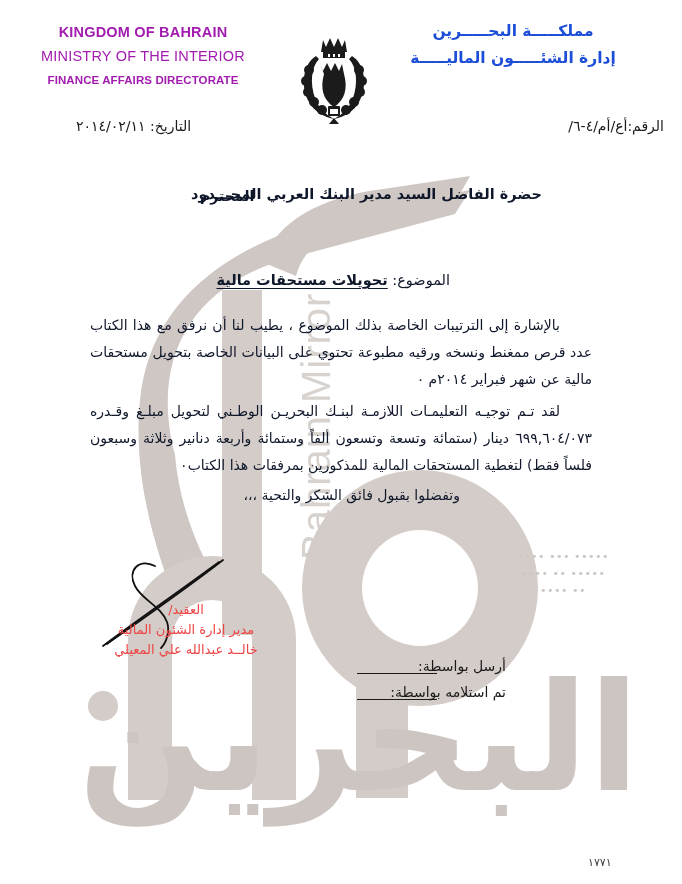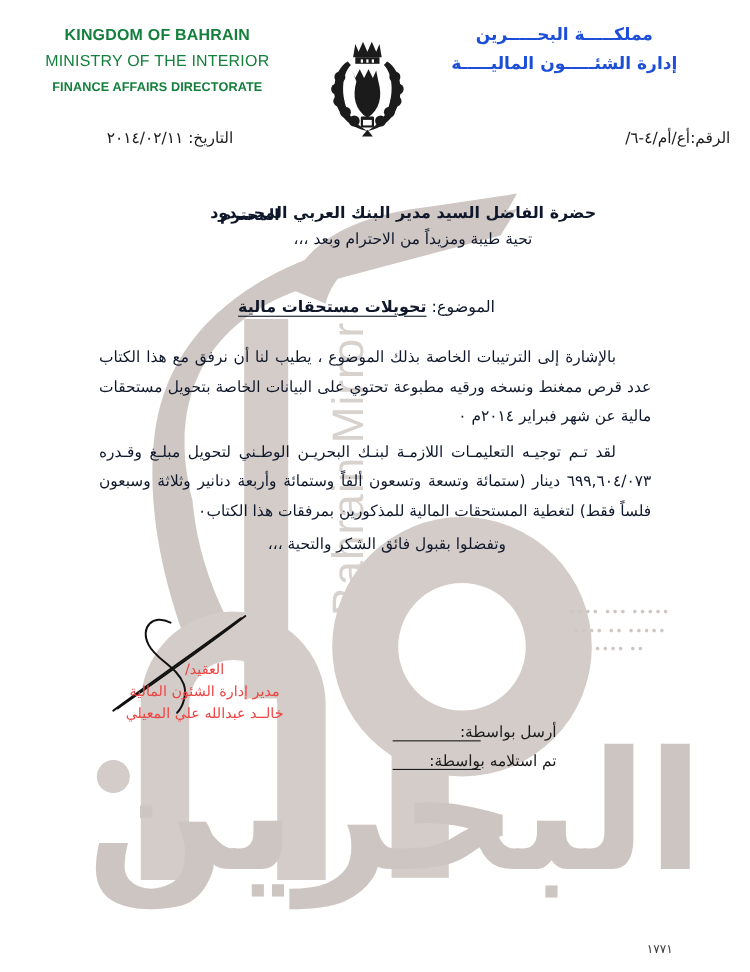--- a/index.html
+++ b/index.html
@@ -56,21 +56,21 @@
     width: 682px;
     height: 100px;
   }
   .header-en {
     position: absolute;
     left: 14px;
     top: 2px;
     width: 258px;
     text-align: center;
     font-family: "Liberation Sans", sans-serif;
-    color: #15803d;
+    color: #a21caf;
   }
   .header-en .l1 {
     font-size: 14.5px;
     font-weight: bold;
     letter-spacing: 0.2px;
     line-height: 24px;
   }
   .header-en .l2 {
     font-size: 14.5px;
     font-weight: normal;
@@ -119,21 +119,20 @@
     white-space: nowrap;
   }
   .dateline {
     position: absolute;
     left: 76px;
     top: 100px;
     direction: rtl;
     font-family: "DejaVu Sans", sans-serif;
     font-size: 14px;
     white-space: nowrap;
-    margin-left: 21px;
   }
 
   
   .body-ar {
     position: absolute;
     direction: rtl;
     font-family: "DejaVu Sans", sans-serif;
     color: #0f172a;
   }
 
@@ -358,21 +357,20 @@
         <div>مملكـــــة البحـــــرين</div>
         <div>إدارة الشئـــــون الماليـــــة</div>
       </div>
 
       <div class="refline">الرقم:أع/أم/٤-٦/</div>
       <div class="dateline">التاريخ: ٢٠١٤/٠٢/١١</div>
     </div>
 
     <div class="body-ar salutation">حضرة الفاضل السيد مدير البنك العربي المحـــدود</div>
     <div class="body-ar honorific">المحترم</div>
-    <div class="body-ar greeting">تحية طيبة ومزيداً من الاحترام وبعد ،،،</div>
 
     <div class="body-ar subject">
       <span class="sub-label">الموضوع:</span>
       <span class="sub-value">تحويلات مستحقات مالية</span>
     </div>
 
     <div class="body-ar para para-1">بالإشارة إلى الترتيبات الخاصة بذلك الموضوع ، يطيب لنا أن نرفق مع هذا الكتاب عدد قرص ممغنط ونسخه ورقيه مطبوعة تحتوي على البيانات الخاصة بتحويل مستحقات مالية عن شهر فبراير ٢٠١٤م ٠</div>
     <div class="body-ar para para-2">لقد تـم توجيـه التعليمـات اللازمـة لبنـك البحريـن الوطـني لتحويل مبلـغ وقـدره ٦٩٩,٦٠٤/٠٧٣ دينار (ستمائة وتسعة وتسعون ألفاً وستمائة وأربعة دنانير وثلاثة وسبعون فلساً فقط) لتغطية المستحقات المالية للمذكورين بمرفقات هذا الكتاب٠</div>
     <div class="body-ar closing">وتفضلوا بقبول فائق الشكر والتحية ،،،</div>
 

